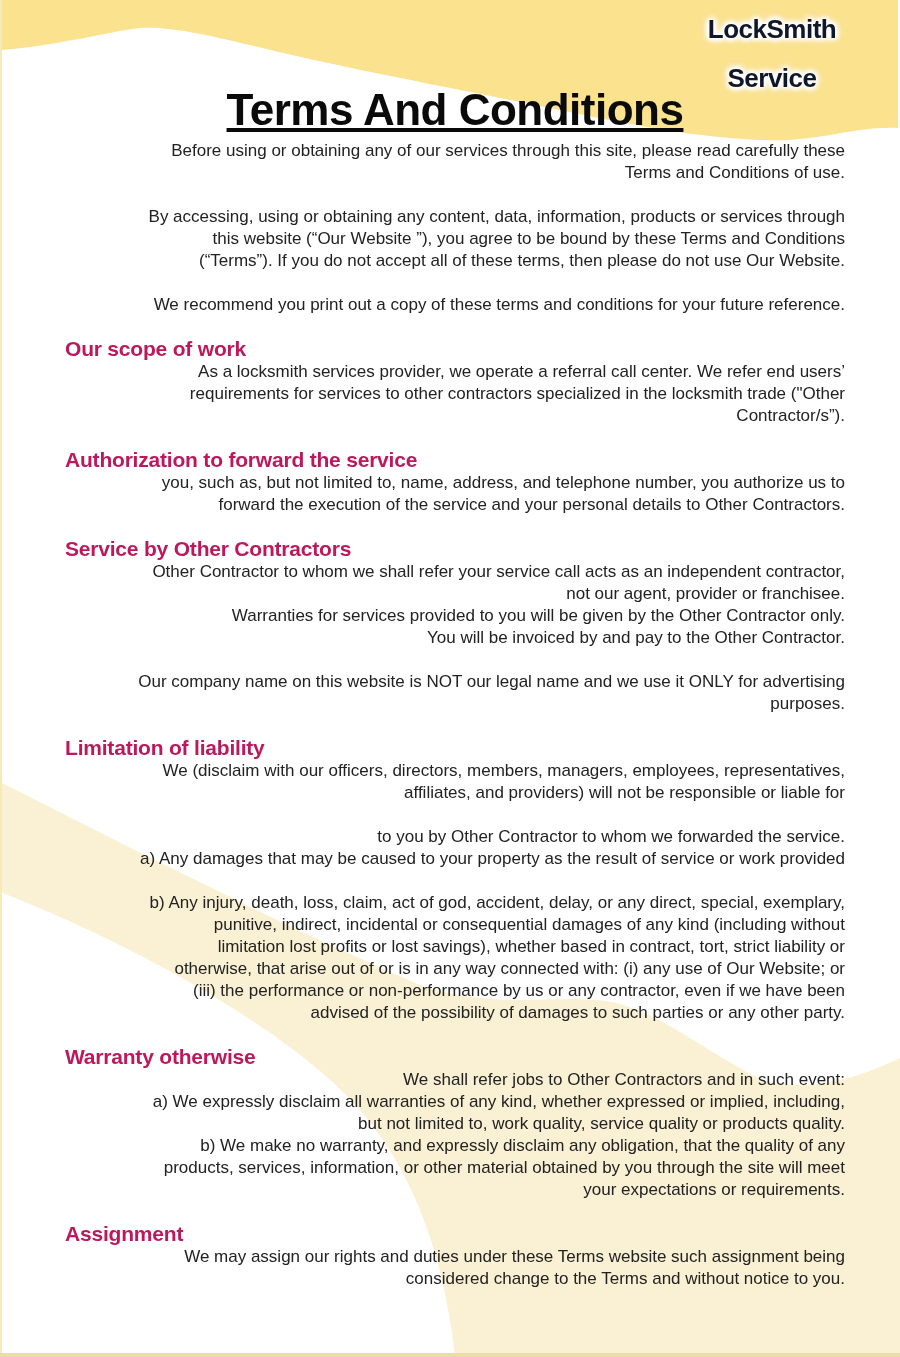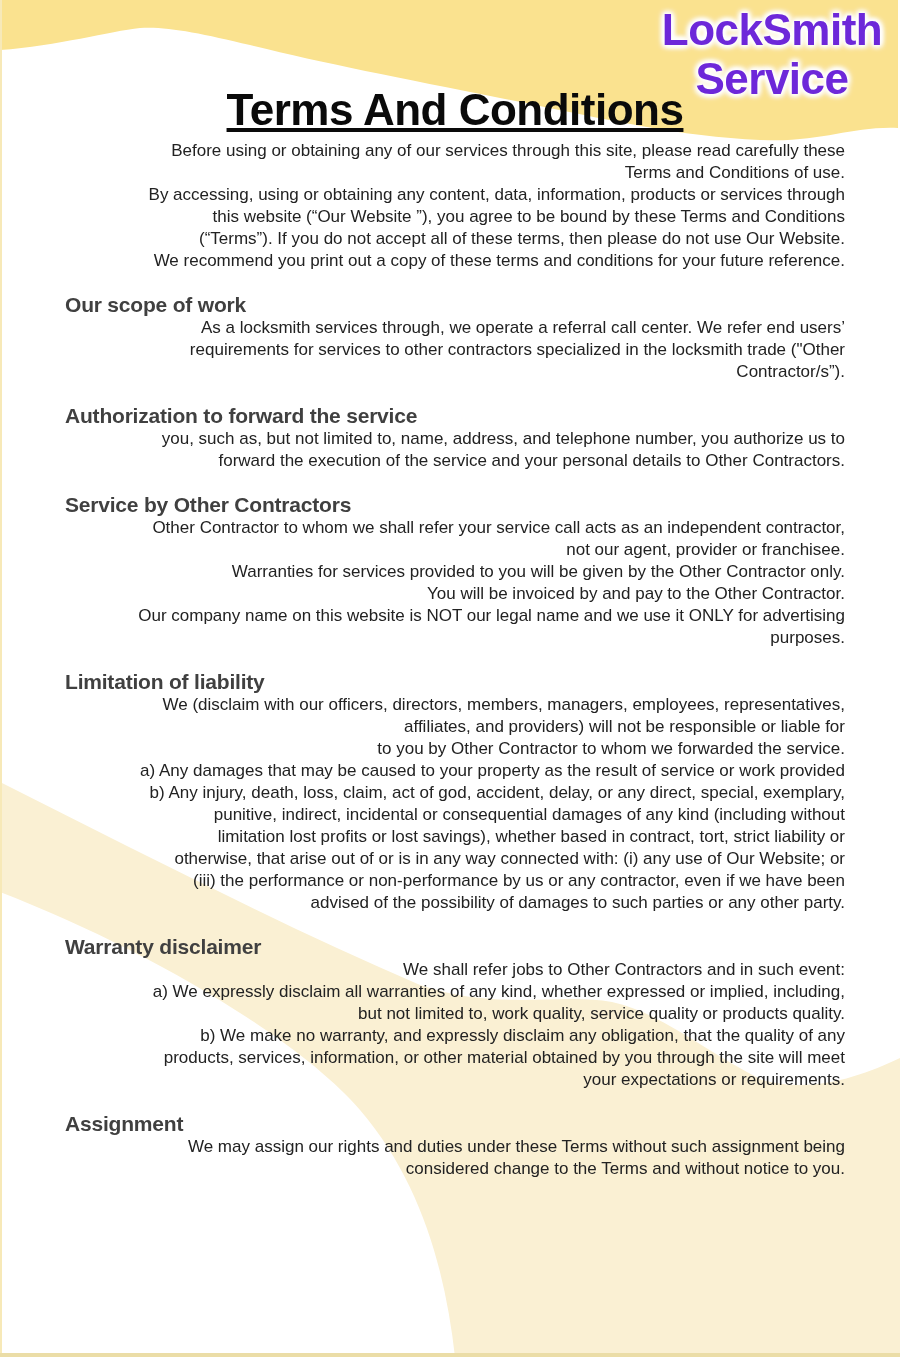--- a/index.html
+++ b/index.html
@@ -24,23 +24,23 @@
   .layer {
     position: absolute;
     z-index: 1;
   }
   #logo {
     left: 652px;
     top: 5px;
     width: 240px;
     text-align: center;
     font-weight: bold;
-    font-size: 44px;
+    font-size: 26px;
     line-height: 49px;
-    color: #6d28d9;
+    color: #0f172a;
     letter-spacing: -0.5px;
     text-shadow:
       0 0 3px #ffffff, 0 0 6px #ffffff, 0 0 10px #ffffff,
       2px 2px 5px #ffffff, -2px 2px 5px #ffffff,
       2px -2px 5px #ffffff, -2px -2px 5px #ffffff;
   }
   #page-title {
     left: 65px;
     top: 84px;
     width: 780px;
@@ -52,28 +52,28 @@
     color: #0a0a0a;
   }
   #content {
     left: 65px;
     top: 140px;
     width: 780px;
     color: #222222;
     font-size: 17px;
     line-height: 22px;
   }
-  .para + .para { }
+  .para + .para { margin-top: 22px; }
   .sec-heading {
     margin-top: 20px;
     font-size: 21px;
     line-height: 25px;
     font-weight: bold;
     letter-spacing: -0.2px;
-    color: #404040;
+    color: #be185d;
   }
   .line { white-space: pre; text-align: right; }
 </style>
 </head>
 <body>
 
 <div id="page">
 
   <svg id="bg-svg" width="900" height="1357" viewBox="0 0 900 1357" aria-hidden="true">
     <rect x="0" y="0" width="900" height="1357" fill="#ffffff"></rect>
@@ -110,21 +110,21 @@
       <div class="para">
         <div class="line">By accessing, using or obtaining any content, data, information, products or services through</div>
         <div class="line">this website (“Our Website ”), you agree to be bound by these Terms and Conditions</div>
         <div class="line">(“Terms”). If you do not accept all of these terms, then please do not use Our Website.</div>
       </div>
       <div class="para">
         <div class="line">We recommend you print out a copy of these terms and conditions for your future reference.</div>
       </div>
       <div class="sec-heading">Our scope of work</div>
       <div class="para">
-        <div class="line">As a locksmith services through, we operate a referral call center. We refer end users’</div>
+        <div class="line">As a locksmith services provider, we operate a referral call center. We refer end users’</div>
         <div class="line">requirements for services to other contractors specialized in the locksmith trade ("Other</div>
         <div class="line">Contractor/s”).</div>
       </div>
       <div class="sec-heading">Authorization to forward the service</div>
       <div class="para">
         <div class="line">you, such as, but not limited to, name, address, and telephone number, you authorize us to</div>
         <div class="line">forward the execution of the service and your personal details to Other Contractors.</div>
       </div>
       <div class="sec-heading">Service by Other Contractors</div>
       <div class="para">
@@ -147,29 +147,29 @@
         <div class="line">a) Any damages that may be caused to your property as the result of service or work provided</div>
       </div>
       <div class="para">
         <div class="line">b) Any injury, death, loss, claim, act of god, accident, delay, or any direct, special, exemplary,</div>
         <div class="line">punitive, indirect, incidental or consequential damages of any kind (including without</div>
         <div class="line">limitation lost profits or lost savings), whether based in contract, tort, strict liability or</div>
         <div class="line">otherwise, that arise out of or is in any way connected with: (i) any use of Our Website; or</div>
         <div class="line">(iii) the performance or non-performance by us or any contractor, even if we have been</div>
         <div class="line">advised of the possibility of damages to such parties or any other party.</div>
       </div>
-      <div class="sec-heading">Warranty disclaimer</div>
+      <div class="sec-heading">Warranty otherwise</div>
       <div class="para">
         <div class="line">We shall refer jobs to Other Contractors and in such event:</div>
         <div class="line">a) We expressly disclaim all warranties of any kind, whether expressed or implied, including,</div>
         <div class="line">but not limited to, work quality, service quality or products quality.</div>
         <div class="line">b) We make no warranty, and expressly disclaim any obligation, that the quality of any</div>
         <div class="line">products, services, information, or other material obtained by you through the site will meet</div>
         <div class="line">your expectations or requirements.</div>
       </div>
       <div class="sec-heading">Assignment</div>
       <div class="para">
-        <div class="line">We may assign our rights and duties under these Terms without such assignment being</div>
+        <div class="line">We may assign our rights and duties under these Terms website such assignment being</div>
         <div class="line">considered change to the Terms and without notice to you.</div>
       </div>
     </div>
 
 </div>
 
 </body></html>

